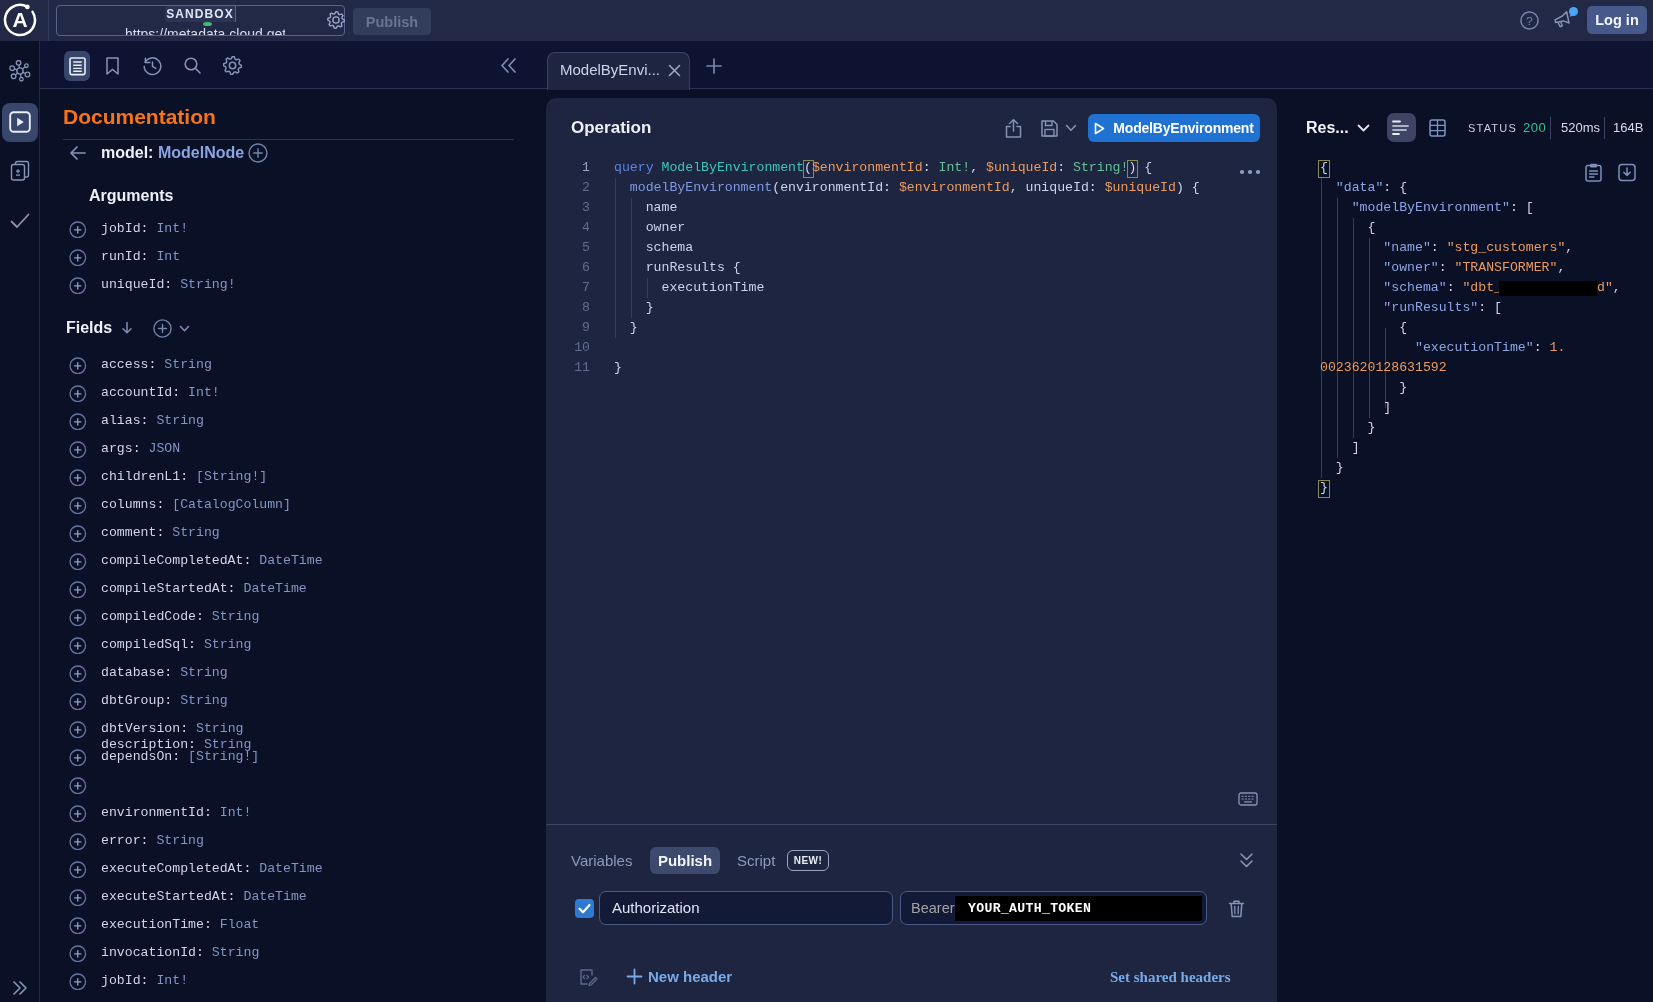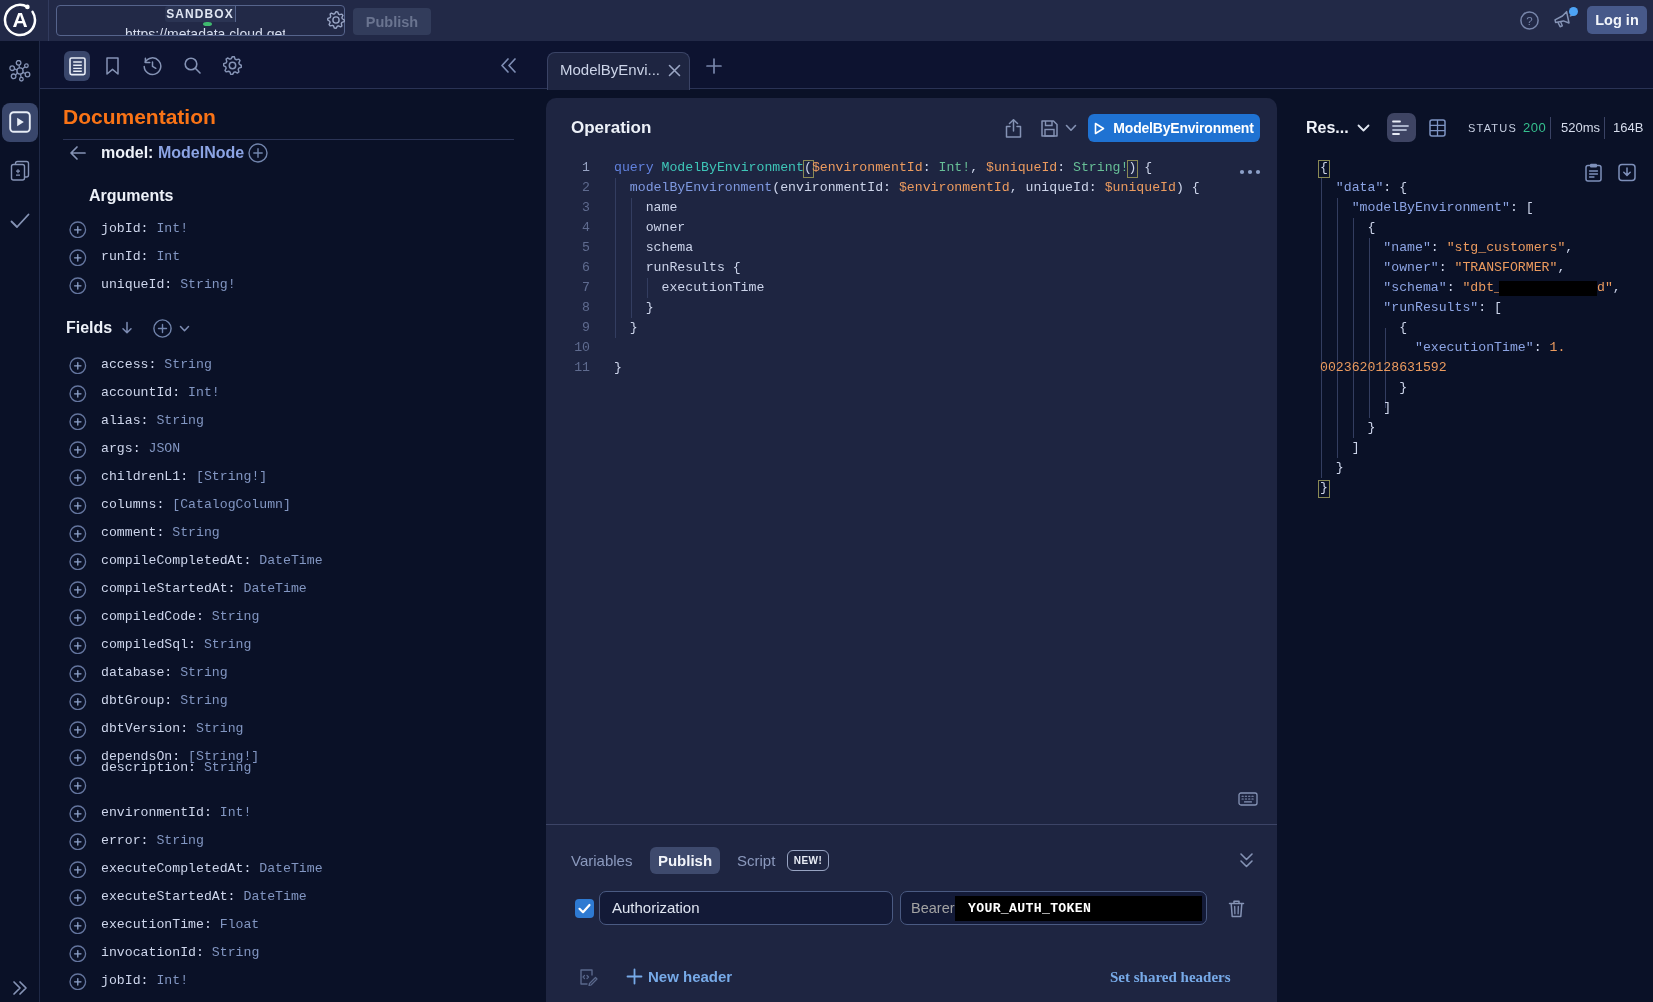--- a/index.html
+++ b/index.html
@@ -218,21 +218,21 @@
 <div class="abs mono" style="left:101px;top:719px;line-height:20px;"><span style="color:#ced6ec">dbtVersion:</span> <span style="color:#8296c2">String</span></div>
 <svg class="abs" style="left:69.2px;top:748.6px" width="17.6" height="17.6" viewBox="0 0 17.6 17.6" fill="none">
     <circle cx="8.8" cy="8.8" r="7.8" stroke="#64759e" stroke-width="1.3"></circle>
     <path d="M8.8 5.6 L8.8 12.0 M5.6 8.8 L12.0 8.8" stroke="#8fa3cc" stroke-width="1.3" stroke-linecap="round"></path>
   </svg>
 <div class="abs mono" style="left:101px;top:747px;line-height:20px;"><span style="color:#ced6ec">dependsOn:</span> <span style="color:#8296c2">[String!]</span></div>
 <svg class="abs" style="left:69.2px;top:776.6px" width="17.6" height="17.6" viewBox="0 0 17.6 17.6" fill="none">
     <circle cx="8.8" cy="8.8" r="7.8" stroke="#64759e" stroke-width="1.3"></circle>
     <path d="M8.8 5.6 L8.8 12.0 M5.6 8.8 L12.0 8.8" stroke="#8fa3cc" stroke-width="1.3" stroke-linecap="round"></path>
   </svg>
-<div class="abs mono" style="left:101px;top:758px;line-height:20px;"><span style="color:#ced6ec">description:</span> <span style="color:#8296c2">String</span></div>
+<div class="abs mono" style="left:101px;top:735px;line-height:20px;"><span style="color:#ced6ec">description:</span> <span style="color:#8296c2">String</span></div>
 <svg class="abs" style="left:69.2px;top:804.6px" width="17.6" height="17.6" viewBox="0 0 17.6 17.6" fill="none">
     <circle cx="8.8" cy="8.8" r="7.8" stroke="#64759e" stroke-width="1.3"></circle>
     <path d="M8.8 5.6 L8.8 12.0 M5.6 8.8 L12.0 8.8" stroke="#8fa3cc" stroke-width="1.3" stroke-linecap="round"></path>
   </svg>
 <div class="abs mono" style="left:101px;top:803px;line-height:20px;"><span style="color:#ced6ec">environmentId:</span> <span style="color:#8296c2">Int!</span></div>
 <svg class="abs" style="left:69.2px;top:832.6px" width="17.6" height="17.6" viewBox="0 0 17.6 17.6" fill="none">
     <circle cx="8.8" cy="8.8" r="7.8" stroke="#64759e" stroke-width="1.3"></circle>
     <path d="M8.8 5.6 L8.8 12.0 M5.6 8.8 L12.0 8.8" stroke="#8fa3cc" stroke-width="1.3" stroke-linecap="round"></path>
   </svg>
 <div class="abs mono" style="left:101px;top:831px;line-height:20px;text-align:center;"><span style="color:#ced6ec">error:</span> <span style="color:#8296c2">String</span></div>

